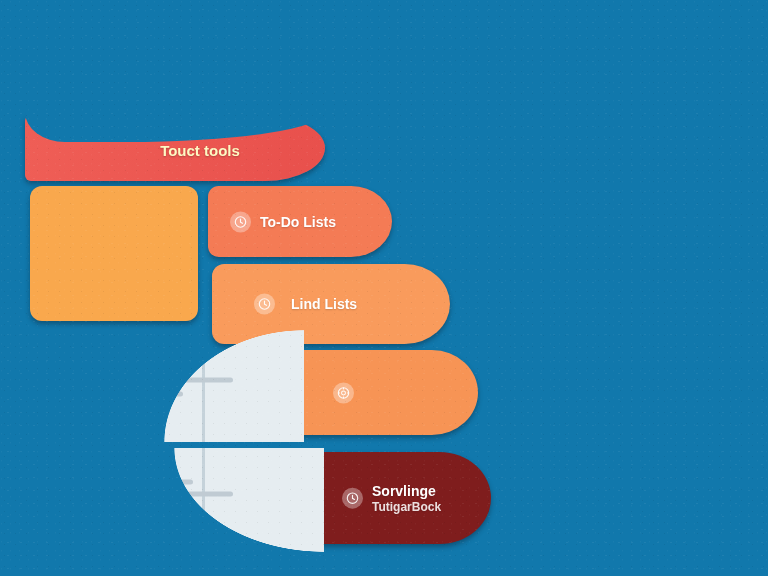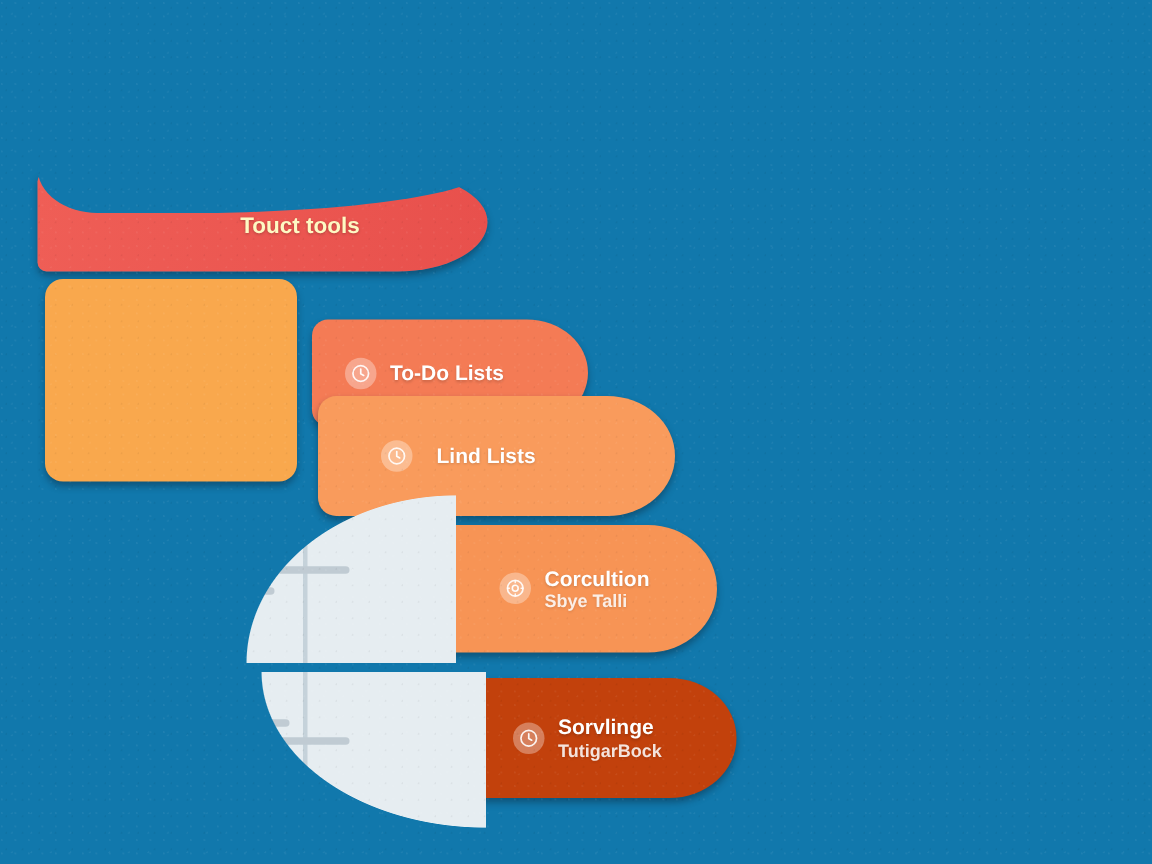--- a/index.html
+++ b/index.html
@@ -88,21 +88,20 @@
     display: flex;
     align-items: center;
   }
   #pill-1 {
     left: 208px;
     top: 186px;
     width: 184px;
     height: 71px;
     background: #F47B55;
     border-radius: 12px 46px 46px 12px / 12px 40px 40px 12px;
-    margin-top: 27px;
   }
   #pill-2 {
     left: 212px;
     top: 264px;
     width: 238px;
     height: 80px;
     background: #F99B5C;
     border-radius: 14px 52px 52px 14px / 14px 46px 46px 14px;
   }
   #pill-3 {
@@ -110,22 +109,22 @@
     top: 350px;
     width: 250px;
     height: 85px;
     background: #F79455;
     border-radius: 14px 52px 52px 14px / 14px 48px 48px 14px;
   }
   #pill-4 {
     left: 306px;
     top: 452px;
     width: 185px;
-    height: 80px;
-    background: #c2410c;
+    height: 92px;
+    background: #7f1d1d;
     border-radius: 16px 56px 56px 16px / 16px 50px 50px 16px;
   }
 
   .pill-inner {
     position: absolute;
     display: flex;
     align-items: center;
     gap: 9px;
   }
   #pill-1 .pill-inner { left: 22px; top: 50%; transform: translateY(-50%); }
@@ -276,24 +275,20 @@
   </div>
 
   <div id="pill-3" class="shape pill">
     <div class="pill-inner">
       <span class="pill-icon">
         <svg width="13" height="13" viewBox="0 0 16 16">
           <circle cx="8" cy="8" r="6.4" fill="none" stroke="#ffffff" stroke-width="1.4" opacity="0.9"></circle>
           <circle cx="8" cy="8" r="2.4" fill="none" stroke="#ffffff" stroke-width="1.3" opacity="0.95"></circle>
           <path d="M8 1.8 V3.2 M8 12.8 V14.2 M1.8 8 H3.2 M12.8 8 H14.2" stroke="#ffffff" stroke-width="1.2" stroke-linecap="round" opacity="0.9"></path>
         </svg>
-      </span>
-      <span class="pill-text">
-        <span class="pill-title">Corcultion</span>
-        <span class="pill-sub">Sbye Talli</span>
       </span>
     </div>
   </div>
 
   <div id="pill-4" class="shape pill">
     <div class="pill-inner">
       <span class="pill-icon">
         <svg width="13" height="13" viewBox="0 0 16 16">
           <circle cx="8" cy="8" r="6.4" fill="none" stroke="#ffffff" stroke-width="1.4" opacity="0.9"></circle>
           <path d="M8 4.4 V8.2 L10.4 9.6" fill="none" stroke="#ffffff" stroke-width="1.4" stroke-linecap="round" opacity="0.95"></path>

